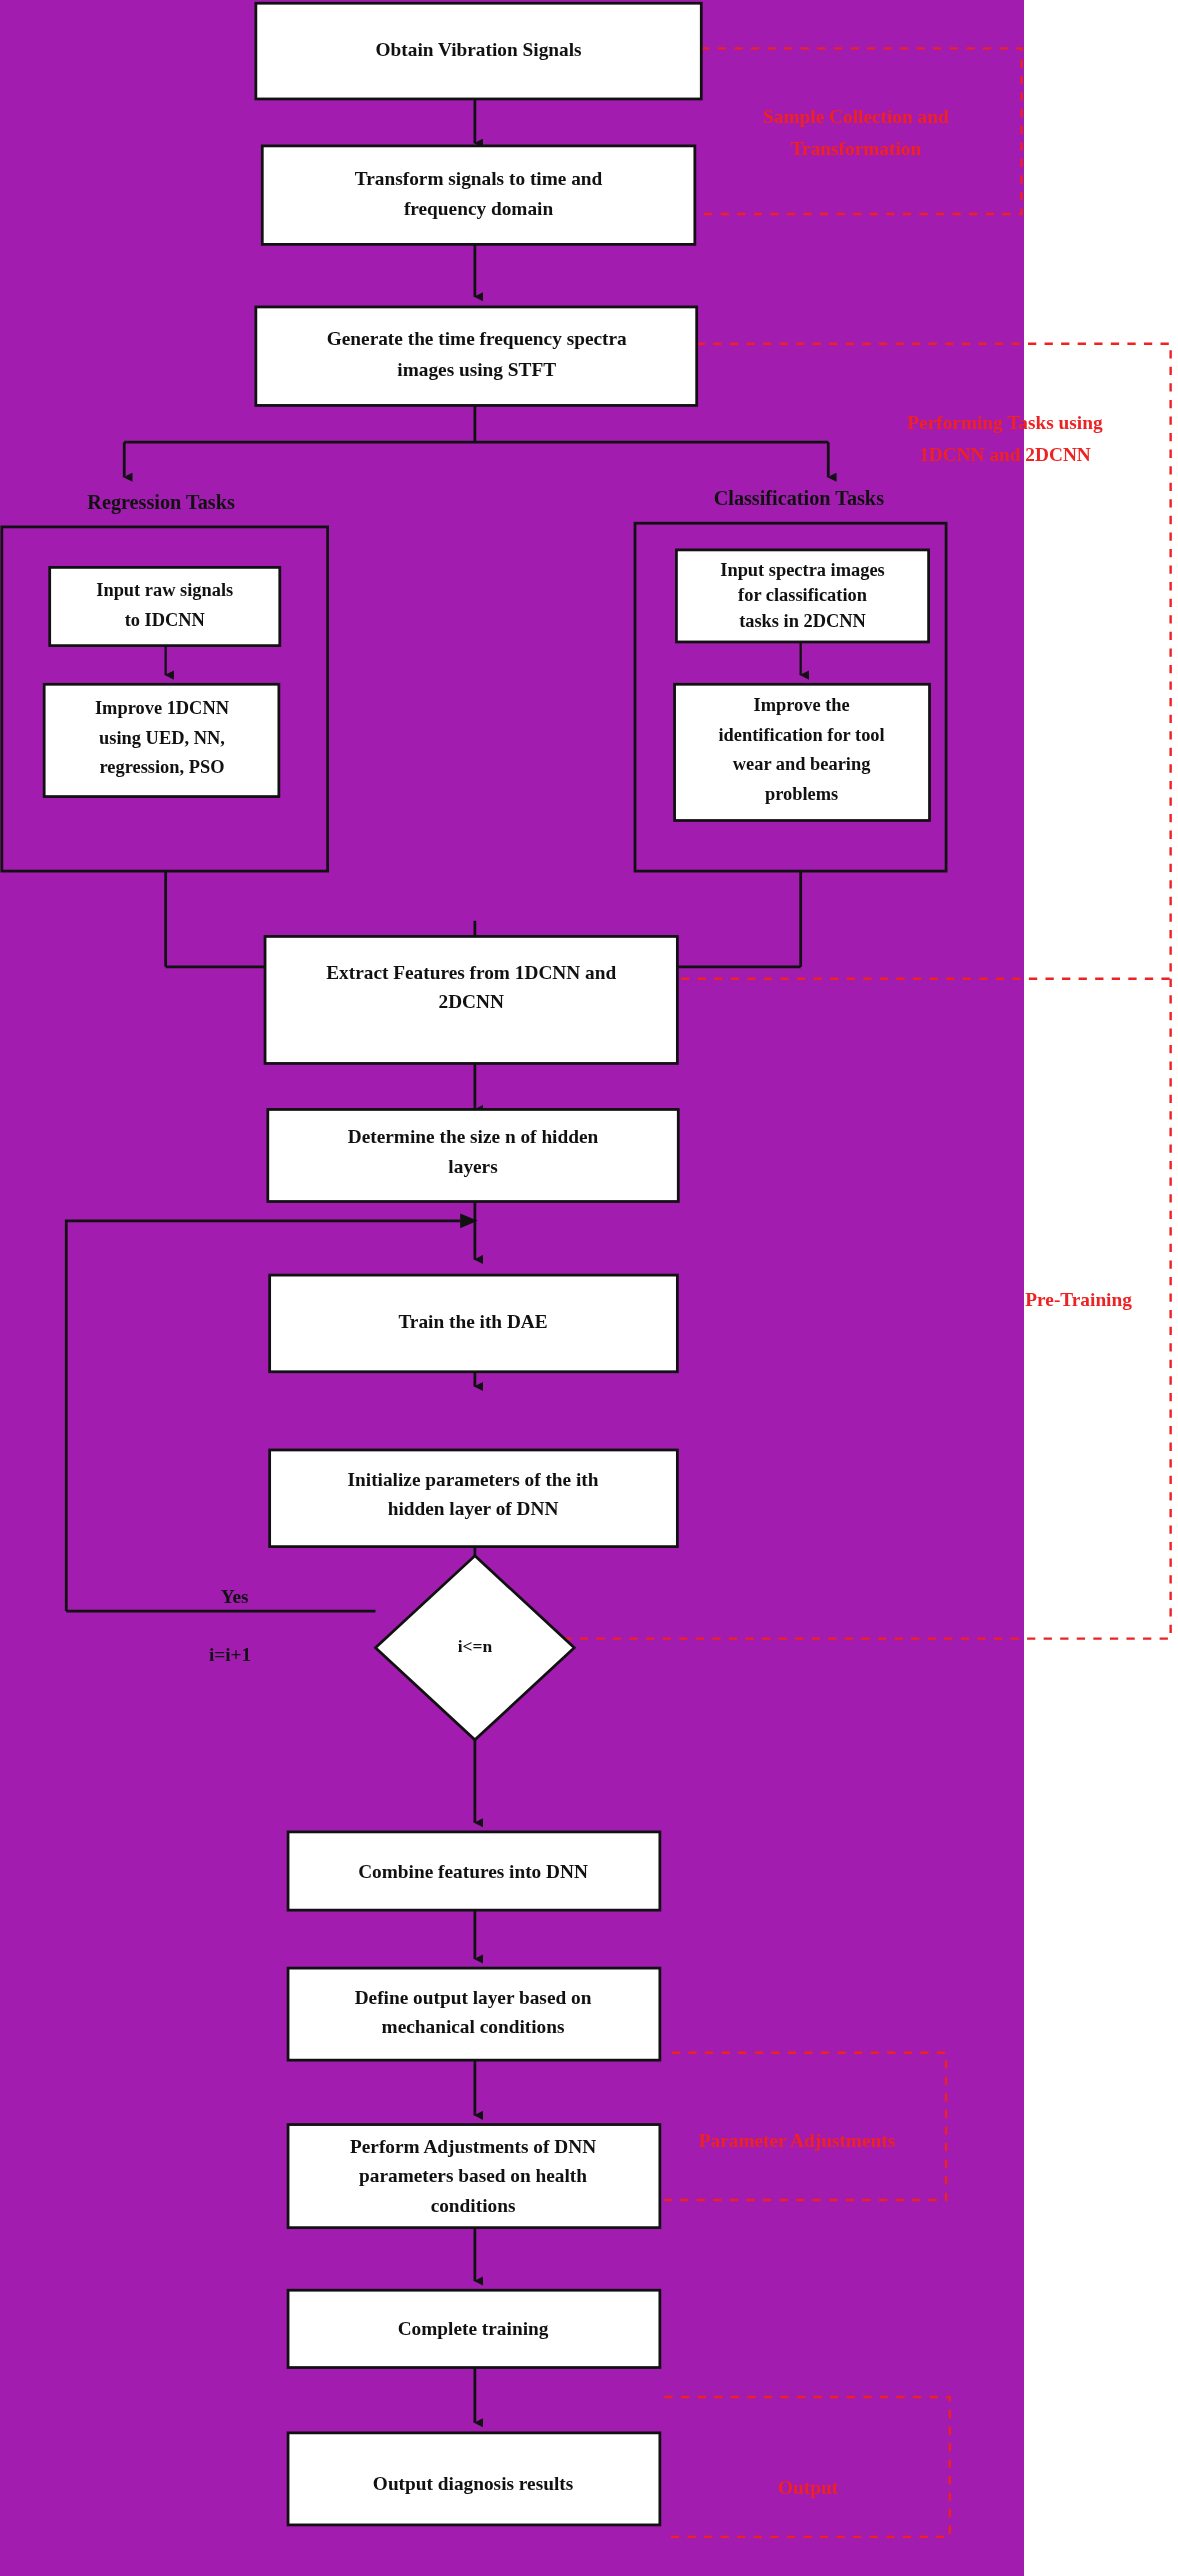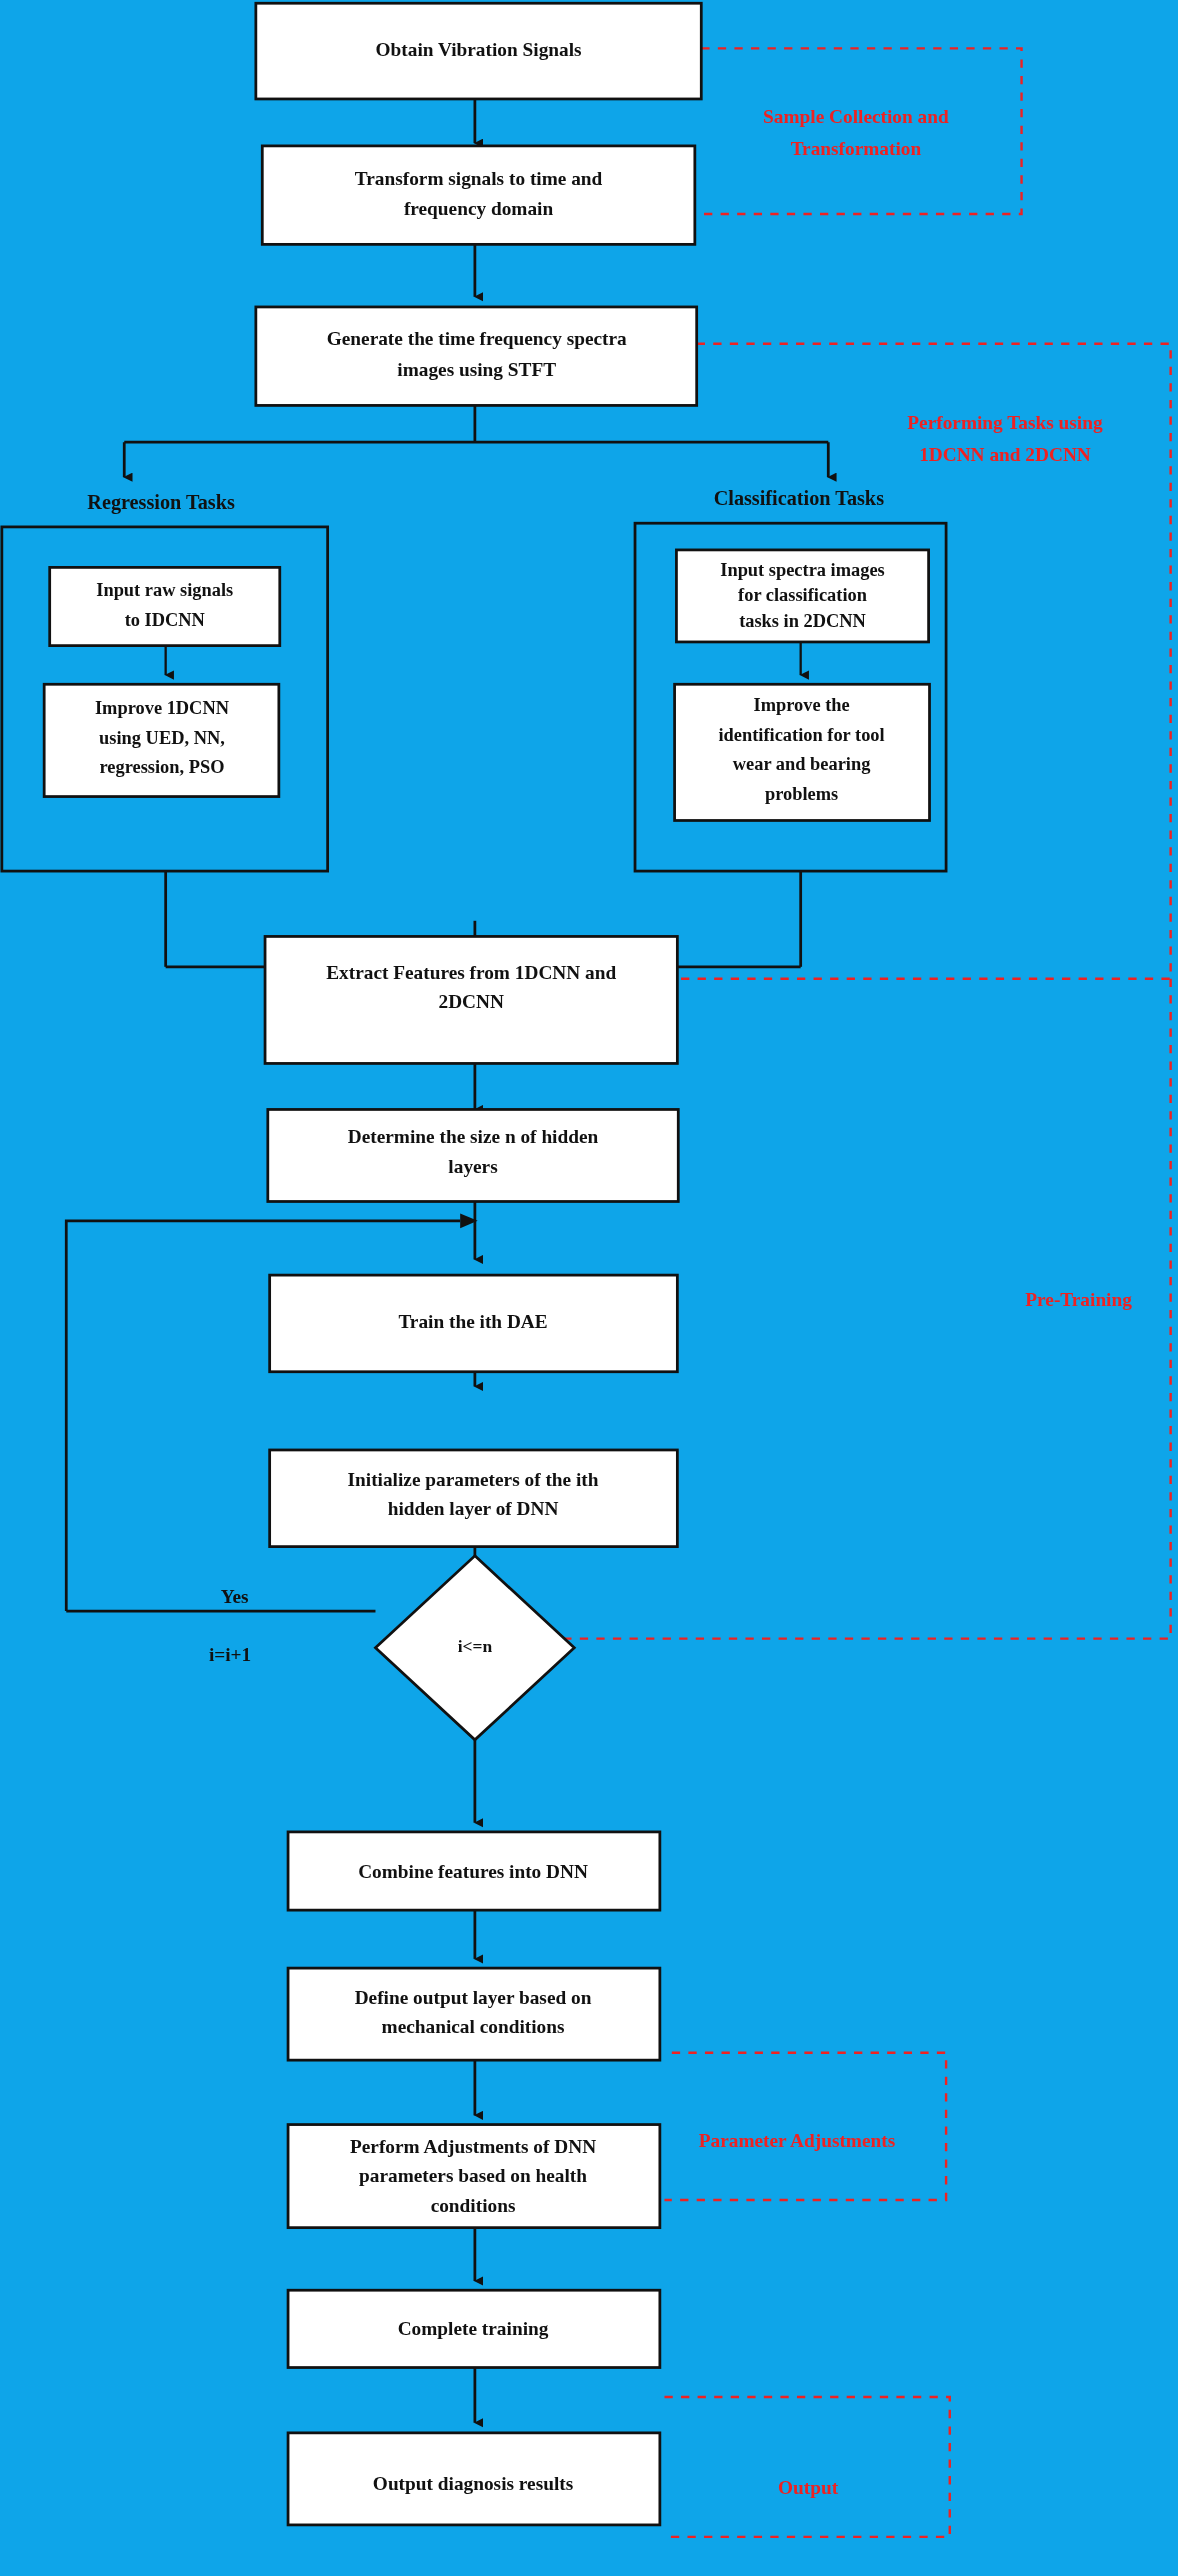--- a/index.html
+++ b/index.html
@@ -2,23 +2,23 @@
 <html style="font-size:14.7px"><head>
 <meta charset="utf-8">
 <style>
   html, body {
     margin: 0;
     padding: 0;
     background: #ffffff;
   }
   #flowchart-root {
     position: relative;
-    width: 1178px;
+    width: 1024px;
     height: 2576px;
-    background: #0ea5e9;
+    background: #a21caf;
     font-family: "Liberation Serif", "DejaVu Serif", serif;
   }
   svg#diagram {
     position: absolute;
     top: 0;
     left: 0;
     width: 1178px;
     height: 2576px;
   }
   .node-rect {

